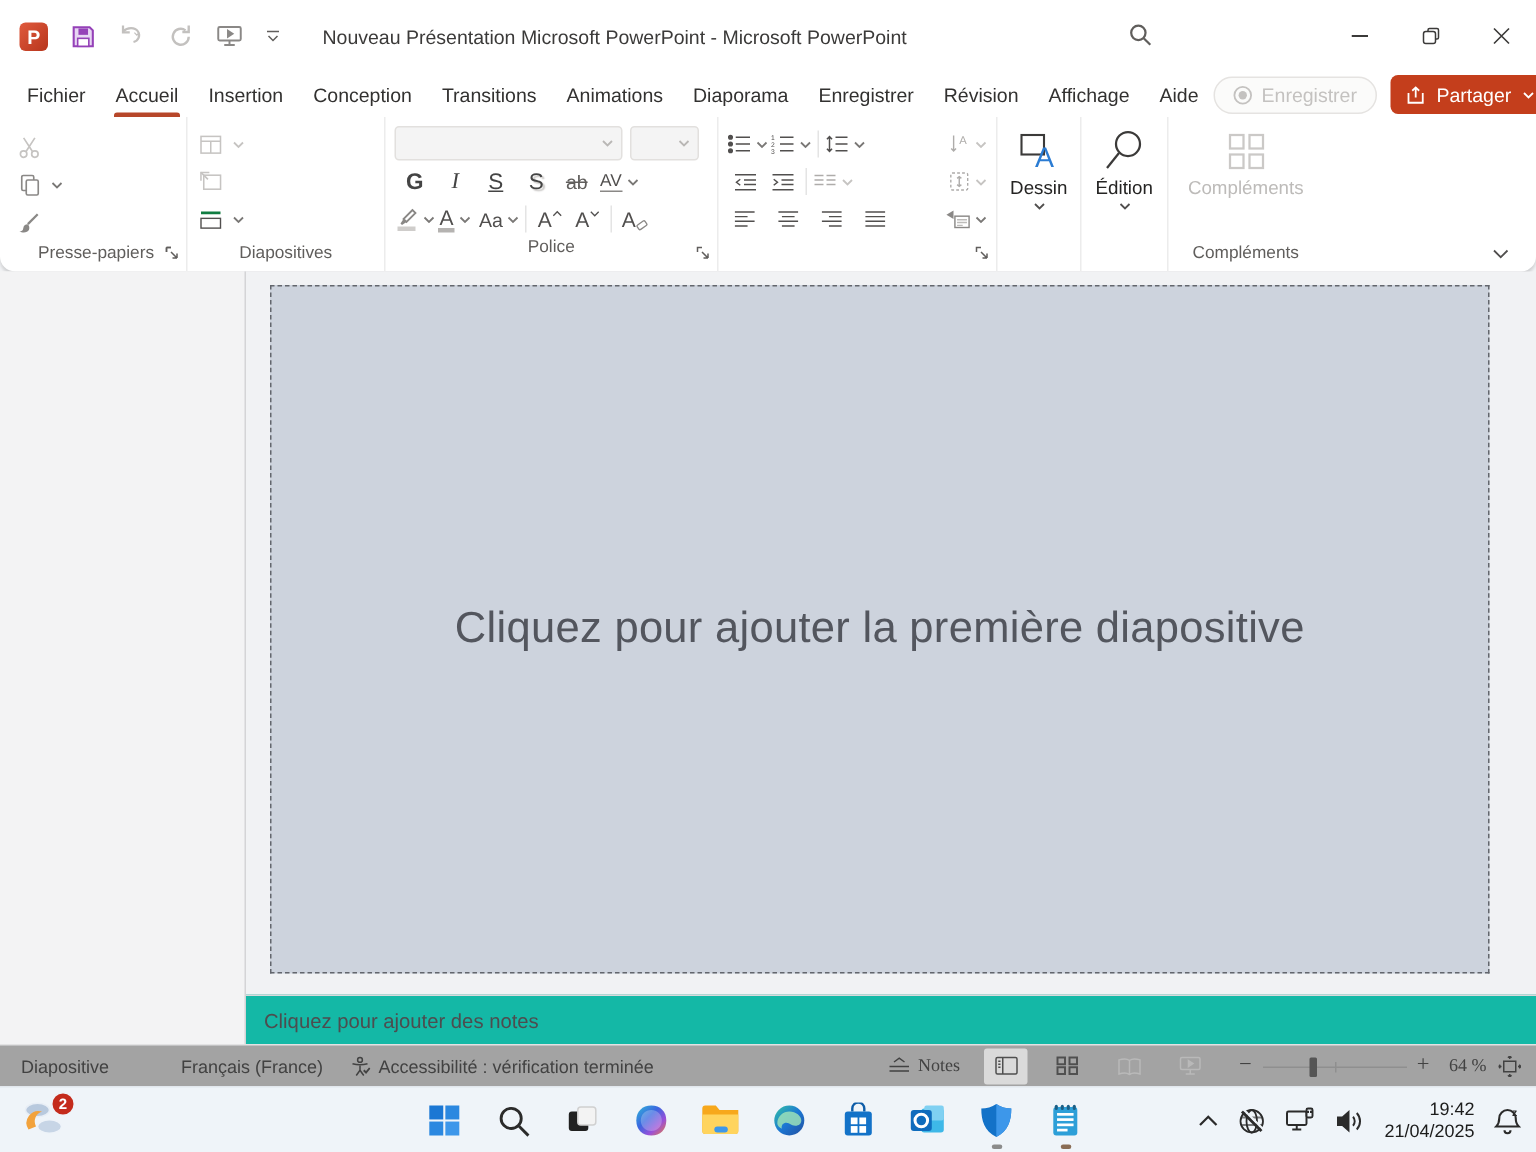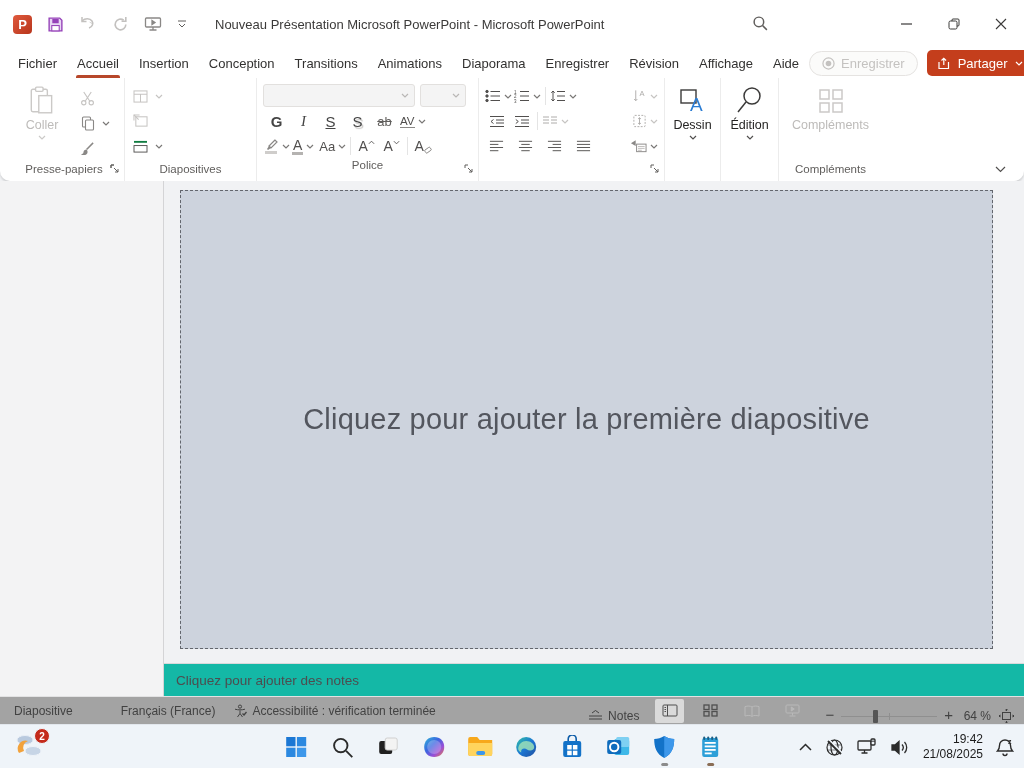--- a/index.html
+++ b/index.html
@@ -53,21 +53,21 @@
   #thumbs-pane { position:absolute; left:0; top:0; width:163px; height:515px; background:#f3f3f4; }
   #pane-divider { position:absolute; left:163px; top:0; width:1px; height:515px; background:#d4d4d6; }
   #slide-canvas { position:absolute; left:180px; top:9px; width:813px; height:459px; background:#cdd3dd; border:1px dashed #63666d; display:flex; align-items:center; justify-content:center; }
   #slide-placeholder { font-size:29px; color:#53565e; letter-spacing:.2px; }
   #notes-pane { position:absolute; left:164px; top:482px; right:0; height:33px; background:#14b8a6; border-top:1px solid #d9d9db; display:flex; align-items:center; padding-left:12px; }
   #notes-text { font-size:13.5px; color:#4d4d4f; }
 
   
   #statusbar { position:absolute; top:696px; left:0; right:0; height:28px; background:#a3a3a3; border-top:1px solid #e2e2e3; display:flex; align-items:center; font-size:12px; color:#424242; }
   .sb-item { display:flex; align-items:center; gap:5px; white-space:nowrap; }
-  .sb-right { margin-left:auto; display:flex; align-items:flex-end; }
+  .sb-right { margin-left:auto; display:flex; align-items:center;font-family:Liberation Serif, serif; }
   .viewbtn { width:29px; height:24px; display:flex; align-items:center; justify-content:center; color:#4f4f4f; border-radius:2px; }
   .viewbtn.active { background:#dadada; }
   .viewbtn.dis { color:#b9b9b9; }
   #zoom-track { position:relative; width:96px; height:14px; margin:0 7px; }
   #zoom-track .rail { position:absolute; left:0; right:0; top:7px; height:1px; background:#8f8f8f; }
   #zoom-track .tick { position:absolute; left:50%; top:4px; width:1px; height:7px; background:#8f8f8f; }
   #zoom-track .thumb { position:absolute; left:33%; top:1px; width:5px; height:13px; background:#555; border-radius:1px; }
   #zoom-pct { width:38px; text-align:right; margin-right:8px; }
 
   
@@ -179,31 +179,20 @@
             <path d="M1 1l3 3 3-3"></path>
           </svg>
       </div>
     </div>
   </div>
 
   <div id="ribbon">
 
     <div class="rgroup" style="width:120px">
       <div class="rgroup-body">
-        <div class="bigbtn disabled">
-          <svg width="26" height="30" viewBox="0 0 24 28" fill="none" stroke="#cbc9c7" stroke-width="1.3">
-              <rect x="2" y="3" width="15" height="21" rx="1.5"></rect>
-              <rect x="6" y="1" width="7" height="4" rx="1" fill="#fff"></rect>
-              <rect x="9" y="9" width="12" height="16" fill="#fff"></rect>
-            </svg>
-          <span class="lbl">Coller</span>
-          <svg class="chev" viewBox="0 0 8 5" style="color:#cbc9c7">
-              <path d="M1 1l3 3 3-3"></path>
-            </svg>
-        </div>
         <div class="rowstack" style="padding-top:4px">
           <div class="sbtn dis">
             <svg width="15" height="15" viewBox="0 0 16 16" fill="none" stroke="currentColor" stroke-width="1.2">
                 <circle cx="4" cy="12.5" r="2.3"></circle>
                 <circle cx="12" cy="12.5" r="2.3"></circle>
                 <path d="M5.5 11L12 1M10.5 11L4 1"></path>
               </svg>
           </div>
           <div class="irow">
             <div class="sbtn" style="color:#8a8886">
@@ -740,21 +729,21 @@
           </svg>
       </div>
       <div>
         <svg width="20" height="17" viewBox="0 0 20 17" fill="none" stroke="#2b2b2b" stroke-width="1.3">
             <path d="M2 6v5h3l4 3.5v-12L5 6z" fill="#2b2b2b"></path>
             <path d="M12 5.5a4.5 4.5 0 0 1 0 6M14.5 3a8 8 0 0 1 0 11"></path>
           </svg>
       </div>
       <div id="tb-clock">
         <div>19:42</div>
-        <div>21/08/2025</div>
+        <div>21/04/2025</div>
       </div>
       <div>
         <svg width="18" height="19" viewBox="0 0 18 19">
             <path d="M9 2a5.5 5.5 0 0 1 5.5 5.5c0 3.5 1 4.5 2 5.5H1.5c1-1 2-2 2-5.5A5.5 5.5 0 0 1 9 2z" fill="none" stroke="#2b2b2b" stroke-width="1.4"></path>
             <path d="M7 15.5a2 2 0 0 0 4 0" fill="none" stroke="#2b2b2b" stroke-width="1.4"></path>
             <text x="12" y="6" font-size="7" fill="#2b2b2b" font-weight="bold">z</text>
           </svg>
       </div>
     </div>
   </div>

